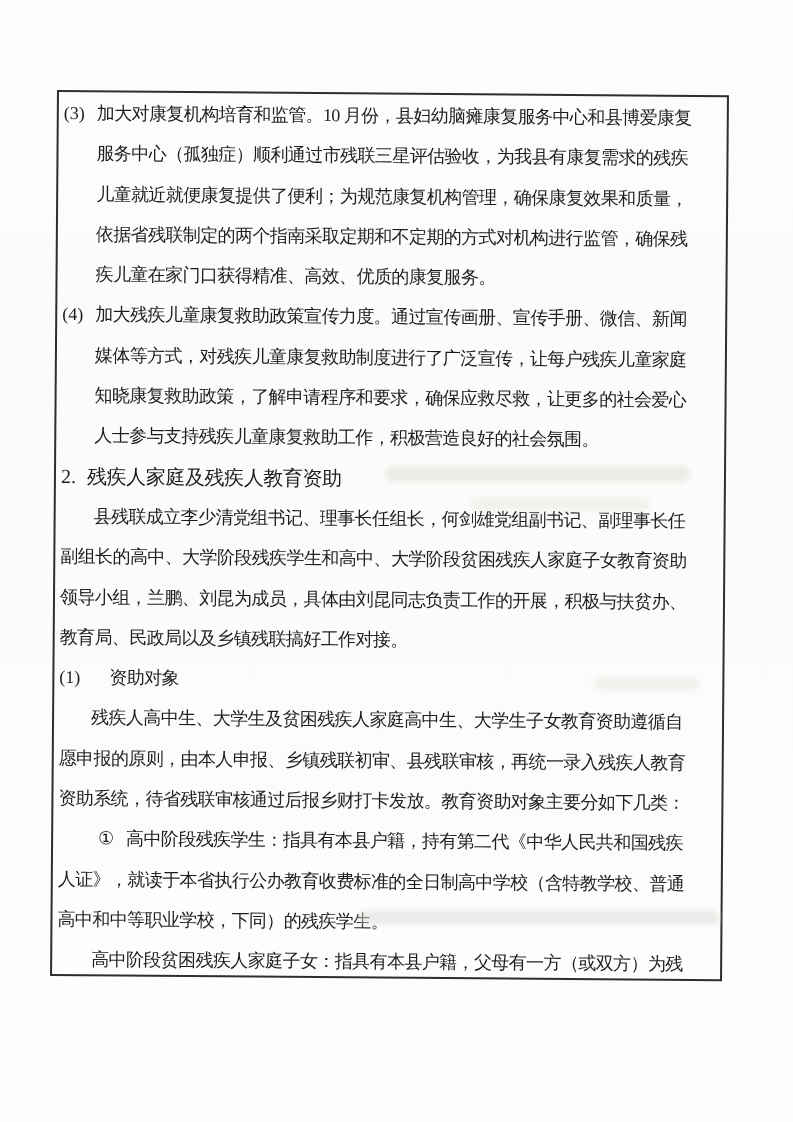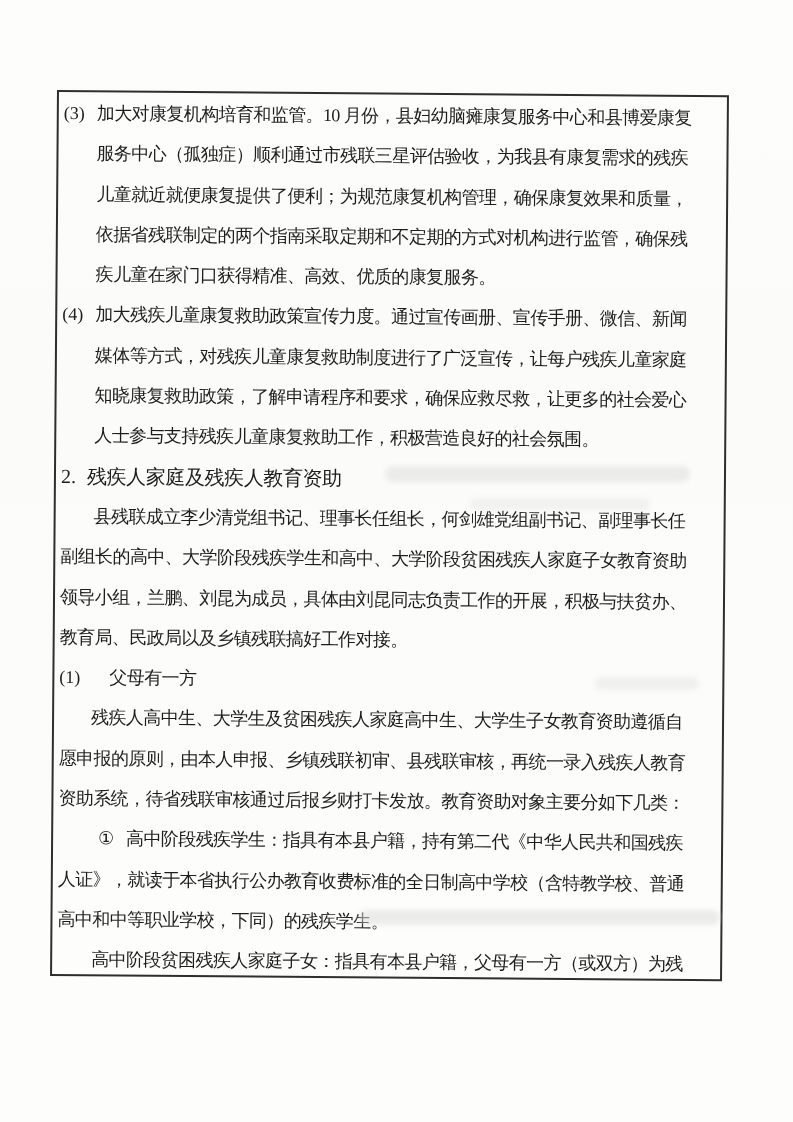--- a/index.html
+++ b/index.html
@@ -68,21 +68,21 @@
         <div class="line" style="padding-left: 33px; font-size: 18px;"><span>疾儿童在家门口获得精准、高效、优质的康复服务。</span></div>
         <div class="line" style="font-size: 18px;"><span class="marker" style="width: 33px;">(4)</span><span>加大残疾儿童康复救助政策宣传力度。通过宣传画册、宣传手册、微信、新闻</span></div>
         <div class="line" style="padding-left: 33px; font-size: 18px;"><span>媒体等方式，对残疾儿童康复救助制度进行了广泛宣传，让每户残疾儿童家庭</span></div>
         <div class="line" style="padding-left: 33px; font-size: 18px;"><span>知晓康复救助政策，了解申请程序和要求，确保应救尽救，让更多的社会爱心</span></div>
         <div class="line" style="padding-left: 33px; font-size: 18px;"><span>人士参与支持残疾儿童康复救助工作，积极营造良好的社会氛围。</span></div>
         <div class="line heading" style="font-size: 20px;"><span class="marker" style="width: 26px;">2.</span><span>残疾人家庭及残疾人教育资助</span></div>
         <div class="line" style="text-indent: 33px; font-size: 18px;"><span>县残联成立李少清党组书记、理事长任组长，何剑雄党组副书记、副理事长任</span></div>
         <div class="line" style="font-size: 18px;"><span>副组长的高中、大学阶段残疾学生和高中、大学阶段贫困残疾人家庭子女教育资助</span></div>
         <div class="line" style="font-size: 18px;"><span>领导小组，兰鹏、刘昆为成员，具体由刘昆同志负责工作的开展，积极与扶贫办、</span></div>
         <div class="line" style="font-size: 18px;"><span>教育局、民政局以及乡镇残联搞好工作对接。</span></div>
-        <div class="line" style="font-size: 18px;"><span class="marker" style="width: 50px;">(1)</span><span>父母有一方</span></div>
+        <div class="line" style="font-size: 18px;"><span class="marker" style="width: 50px;">(1)</span><span>资助对象</span></div>
         <div class="line" style="text-indent: 32px; font-size: 18px;"><span>残疾人高中生、大学生及贫困残疾人家庭高中生、大学生子女教育资助遵循自</span></div>
         <div class="line" style="font-size: 18px;"><span>愿申报的原则，由本人申报、乡镇残联初审、县残联审核，再统一录入残疾人教育</span></div>
         <div class="line" style="font-size: 18px;"><span>资助系统，待省残联审核通过后报乡财打卡发放。教育资助对象主要分如下几类：</span></div>
         <div class="line" style="text-indent: 20px; font-size: 18px;"><span class="marker" style="width: 48px;">①</span><span>高中阶段残疾学生：指具有本县户籍，持有第二代《中华人民共和国残疾</span></div>
         <div class="line" style="font-size: 18px;"><span>人证》，就读于本省执行公办教育收费标准的全日制高中学校（含特教学校、普通</span></div>
         <div class="line" style="font-size: 18px;"><span>高中和中等职业学校，下同）的残疾学生。</span></div>
         <div class="line" style="text-indent: 34px; font-size: 18px;"><span>高中阶段贫困残疾人家庭子女：指具有本县户籍，父母有一方（或双方）为残</span></div>
       </div>
   </div>
   <div class="smudge s1"></div>

